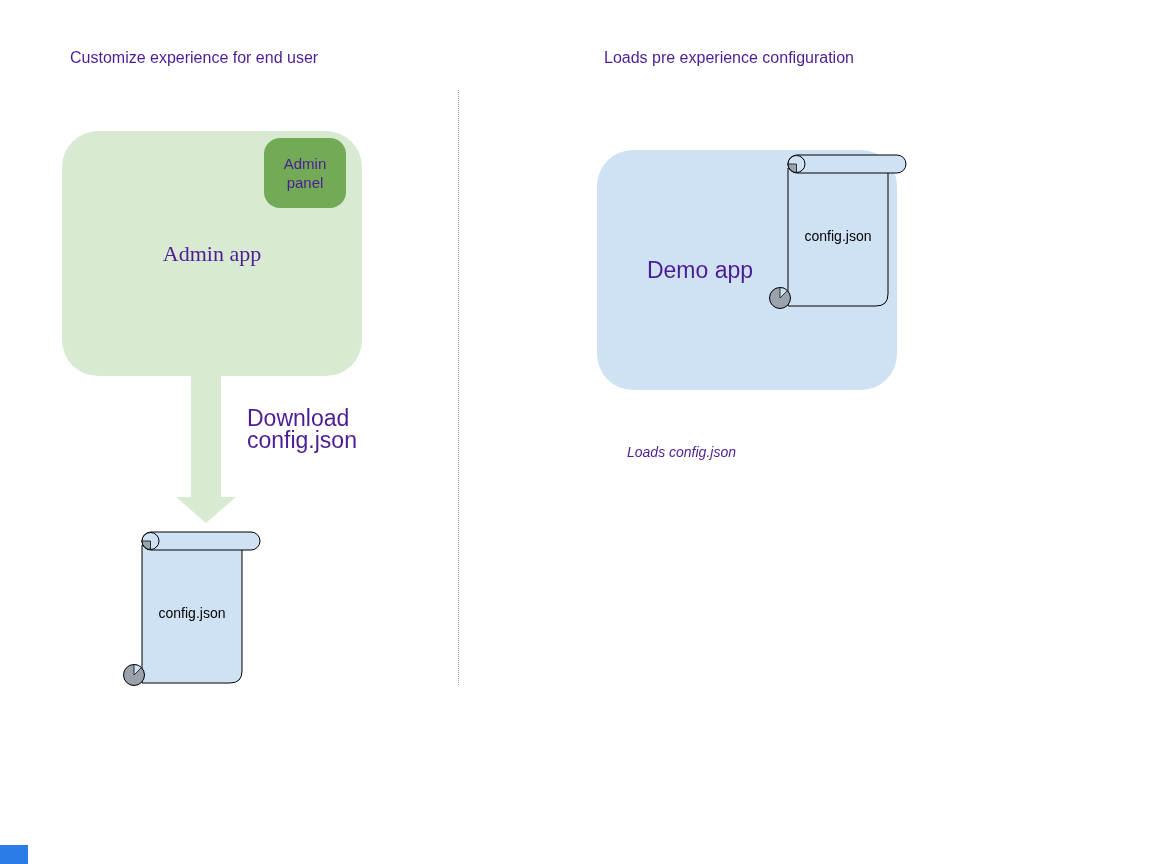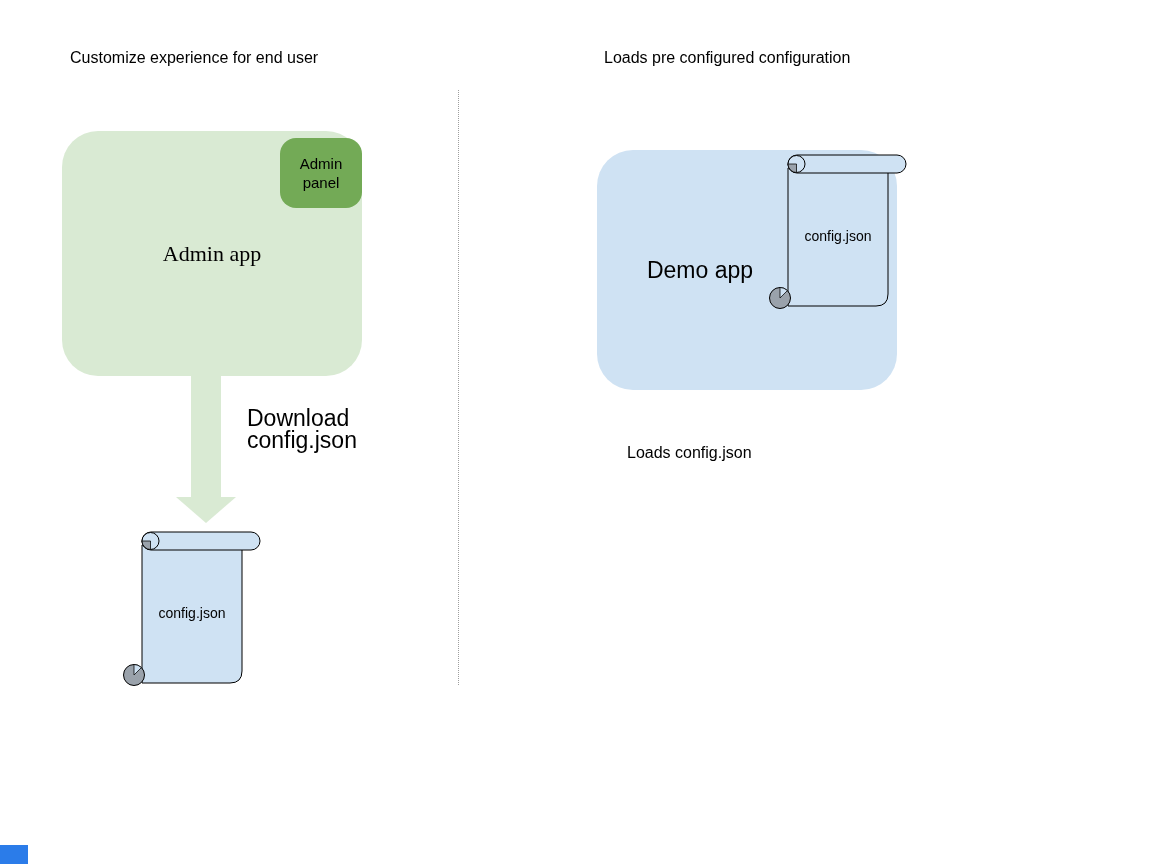--- a/index.html
+++ b/index.html
@@ -1,56 +1,56 @@
 <!DOCTYPE html>
 <html style="--light-green: #d9ead3; --dark-green: #73aa56; --light-blue: #cfe2f3; --curl-gray: #9aa2ab; --divider: #9e9e9e; --text: #000000; --artifact-blue: #2b7ce9;"><head>
 <meta charset="utf-8">
 <style>
   html,body{margin:0;padding:0;background:#ffffff;}
   .canvas{
     position:relative;width:1152px;height:864px;background:#fff;overflow:hidden;
-    font-family:"Liberation Sans", sans-serif;color:#000000;
+    font-family:"Liberation Sans", sans-serif;color:#4c1d95;
   }
   .title{position:absolute;font-size:16px;white-space:nowrap;}
   #title-left{left:70px;top:49px;}
   #title-right{left:604px;top:49px;}
   #divider{position:absolute;left:458px;top:90px;height:595px;width:0;border-left:1px dotted var(--divider,#9e9e9e);}
   .app-box{position:absolute;border-radius:36px;}
   #admin-app{left:62px;top:131px;width:300px;height:245px;background:var(--light-green,#d9ead3);}
   .app-label{position:absolute;inset:0;display:flex;align-items:center;justify-content:center;font-size:22px;font-family:Liberation Serif, serif;}
   #admin-panel{
-    position:absolute;right:0;top:7px;width:82px;height:70px;border-radius:16px;
+    position:absolute;right:16px;top:7px;width:82px;height:70px;border-radius:16px;
     background:var(--dark-green,#73aa56);display:flex;align-items:center;justify-content:center;
     text-align:center;font-size:15px;line-height:19px;padding:0 9px;box-sizing:border-box;
   }
   #arrow-stem{position:absolute;left:191px;top:376px;width:30px;height:121px;background:var(--light-green,#d9ead3);}
   #arrow-head{position:absolute;left:176px;top:497px;width:0;height:0;
     border-left:30px solid transparent;border-right:30px solid transparent;
     border-top:26px solid var(--light-green,#d9ead3);}
   #download-label{position:absolute;left:247px;top:407px;font-size:23px;line-height:22px;}
   #demo-app{left:597px;top:150px;width:300px;height:240px;background:var(--light-blue,#cfe2f3);}
   #demo-label{position:absolute;left:0;top:0;width:206px;height:100%;display:flex;align-items:center;justify-content:center;font-size:23px;}
-  #loads-caption{position:absolute;left:627px;top:444px;font-size:16px;}
+  #loads-caption{position:absolute;left:627px;top:444px;font-size:14px;font-style:italic;}
   .scroll-svg{position:absolute;overflow:visible;}
   #scroll-left{left:122px;top:527px;}
   #scroll-right{left:768px;top:150px;}
   .scr-blue{fill:var(--light-blue,#cfe2f3);stroke:#000;stroke-width:1;}
   .scr-gray{fill:var(--curl-gray,#9aa2ab);stroke:#000;stroke-width:1;}
   .scr-wedge{fill:var(--curl-gray,#9aa2ab);stroke:#000;stroke-width:.75;}
   .scr-notch{fill:var(--light-blue,#cfe2f3);stroke:#000;stroke-width:.75;}
   .scr-text{font-family:"Liberation Sans",sans-serif;font-size:14px;fill:#000;}
   #corner-artifact{position:absolute;left:0;top:845px;width:28px;height:19px;background:var(--artifact-blue,#2b7ce9);}
 </style>
 </head>
 <body>
 
 <div class="canvas">
 
   <div id="title-left" class="title">Customize experience for end user</div>
-  <div id="title-right" class="title">Loads pre configured configuration</div>
+  <div id="title-right" class="title">Loads pre experience configuration</div>
 
   <div id="divider"></div>
 
   <div id="admin-app" class="app-box">
     <span class="app-label">Admin app</span>
     <div id="admin-panel">
       <span>Admin panel</span>
     </div>
   </div>
 

